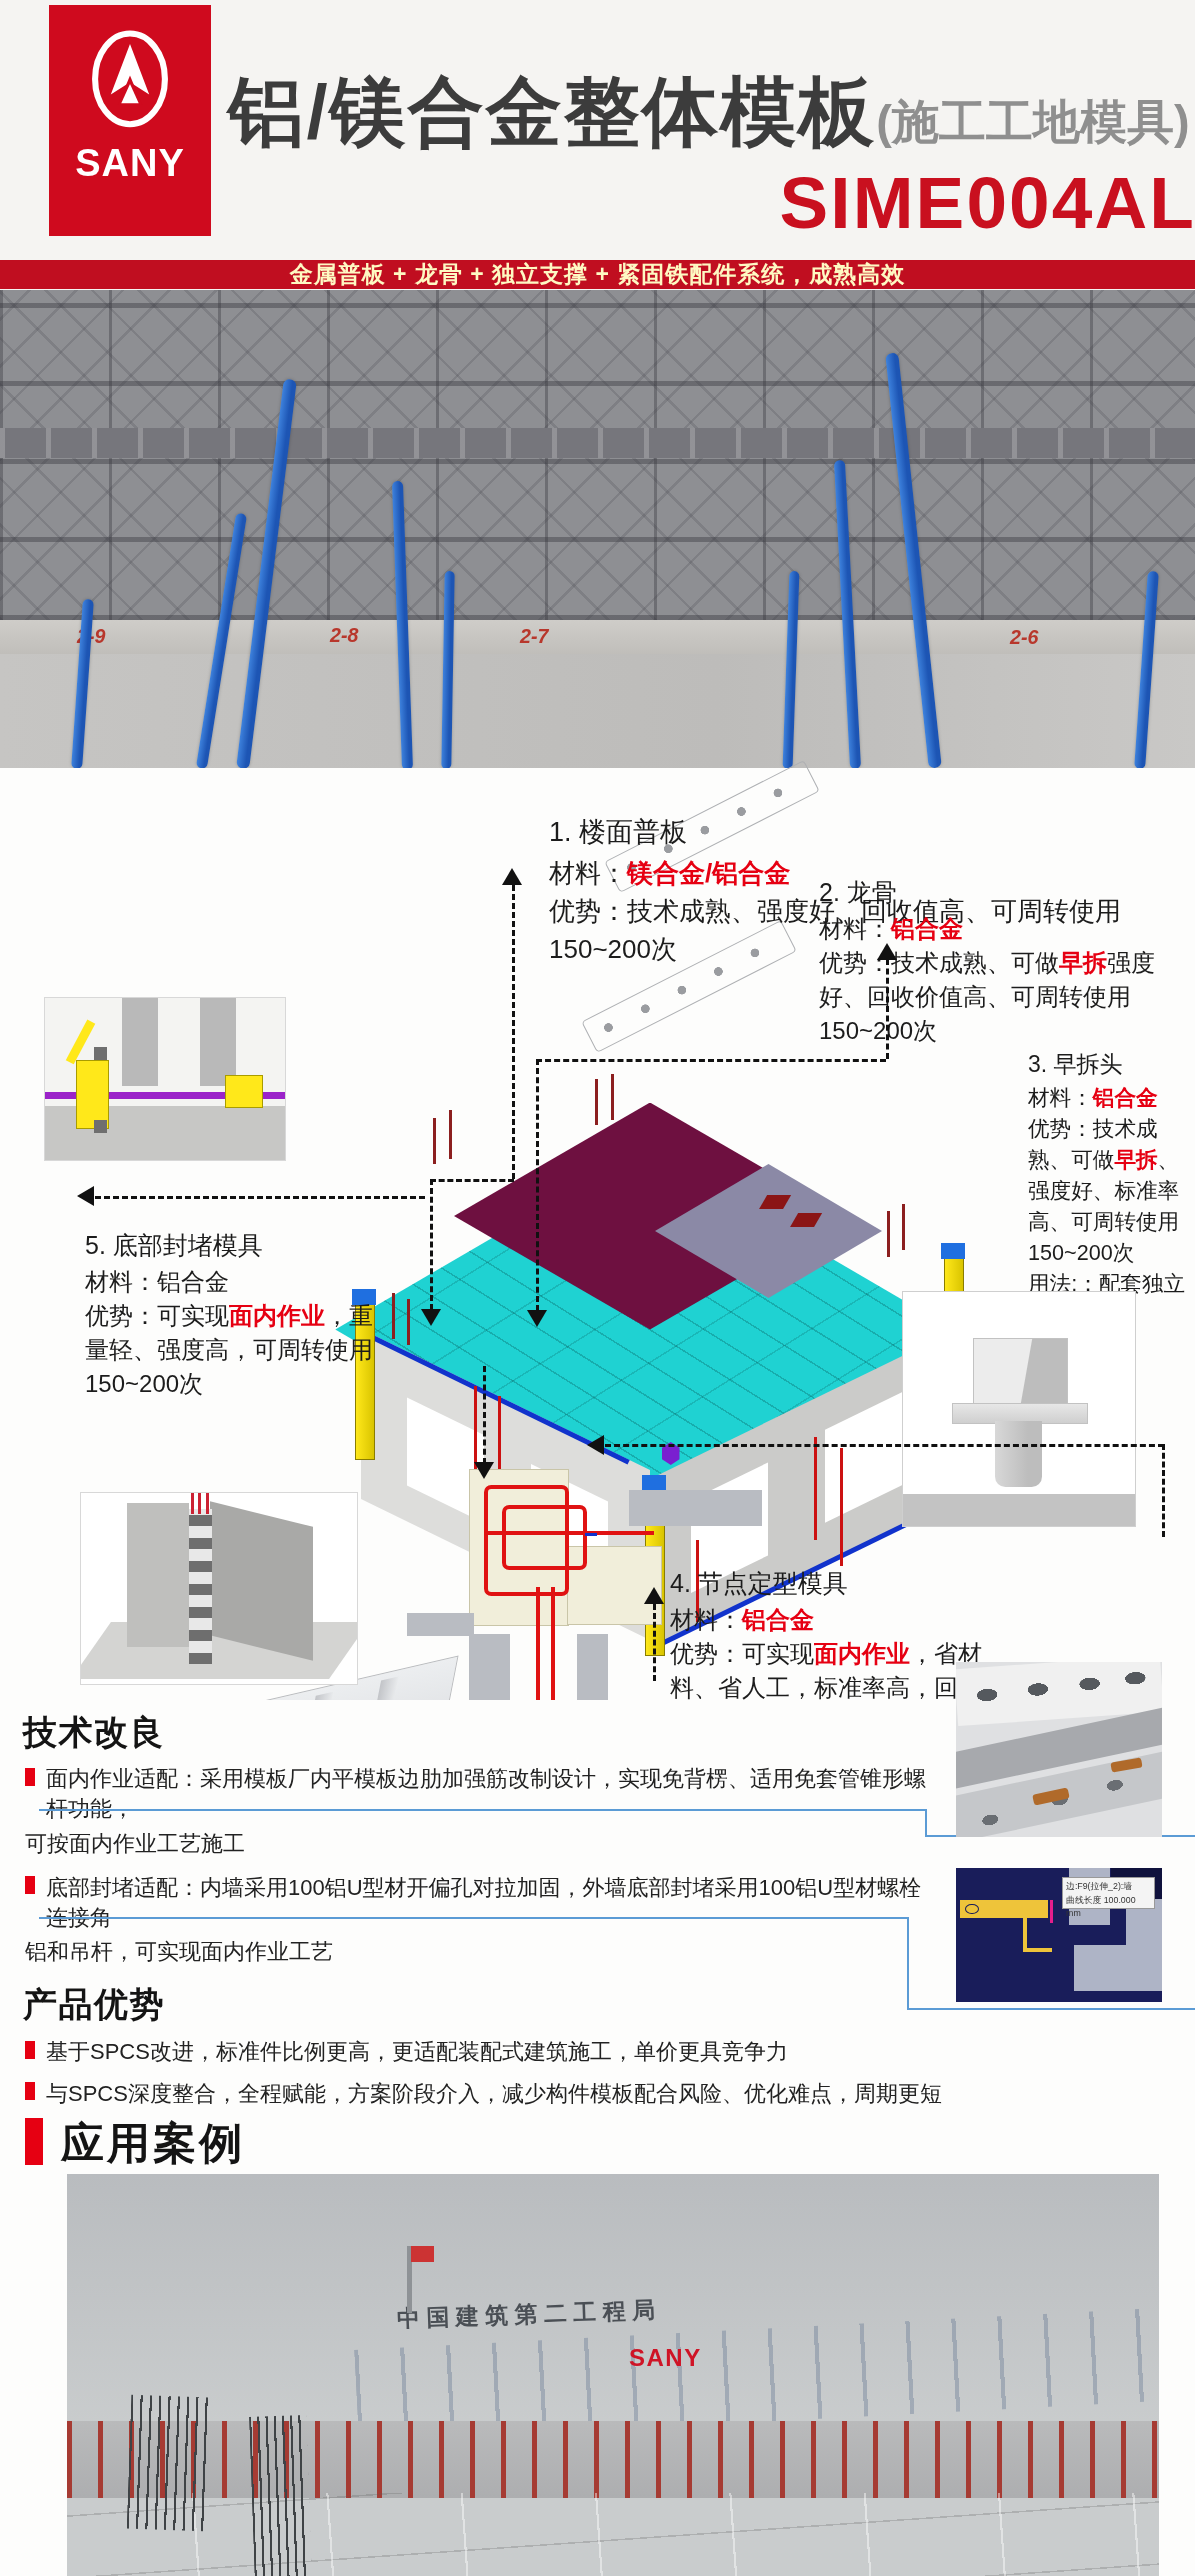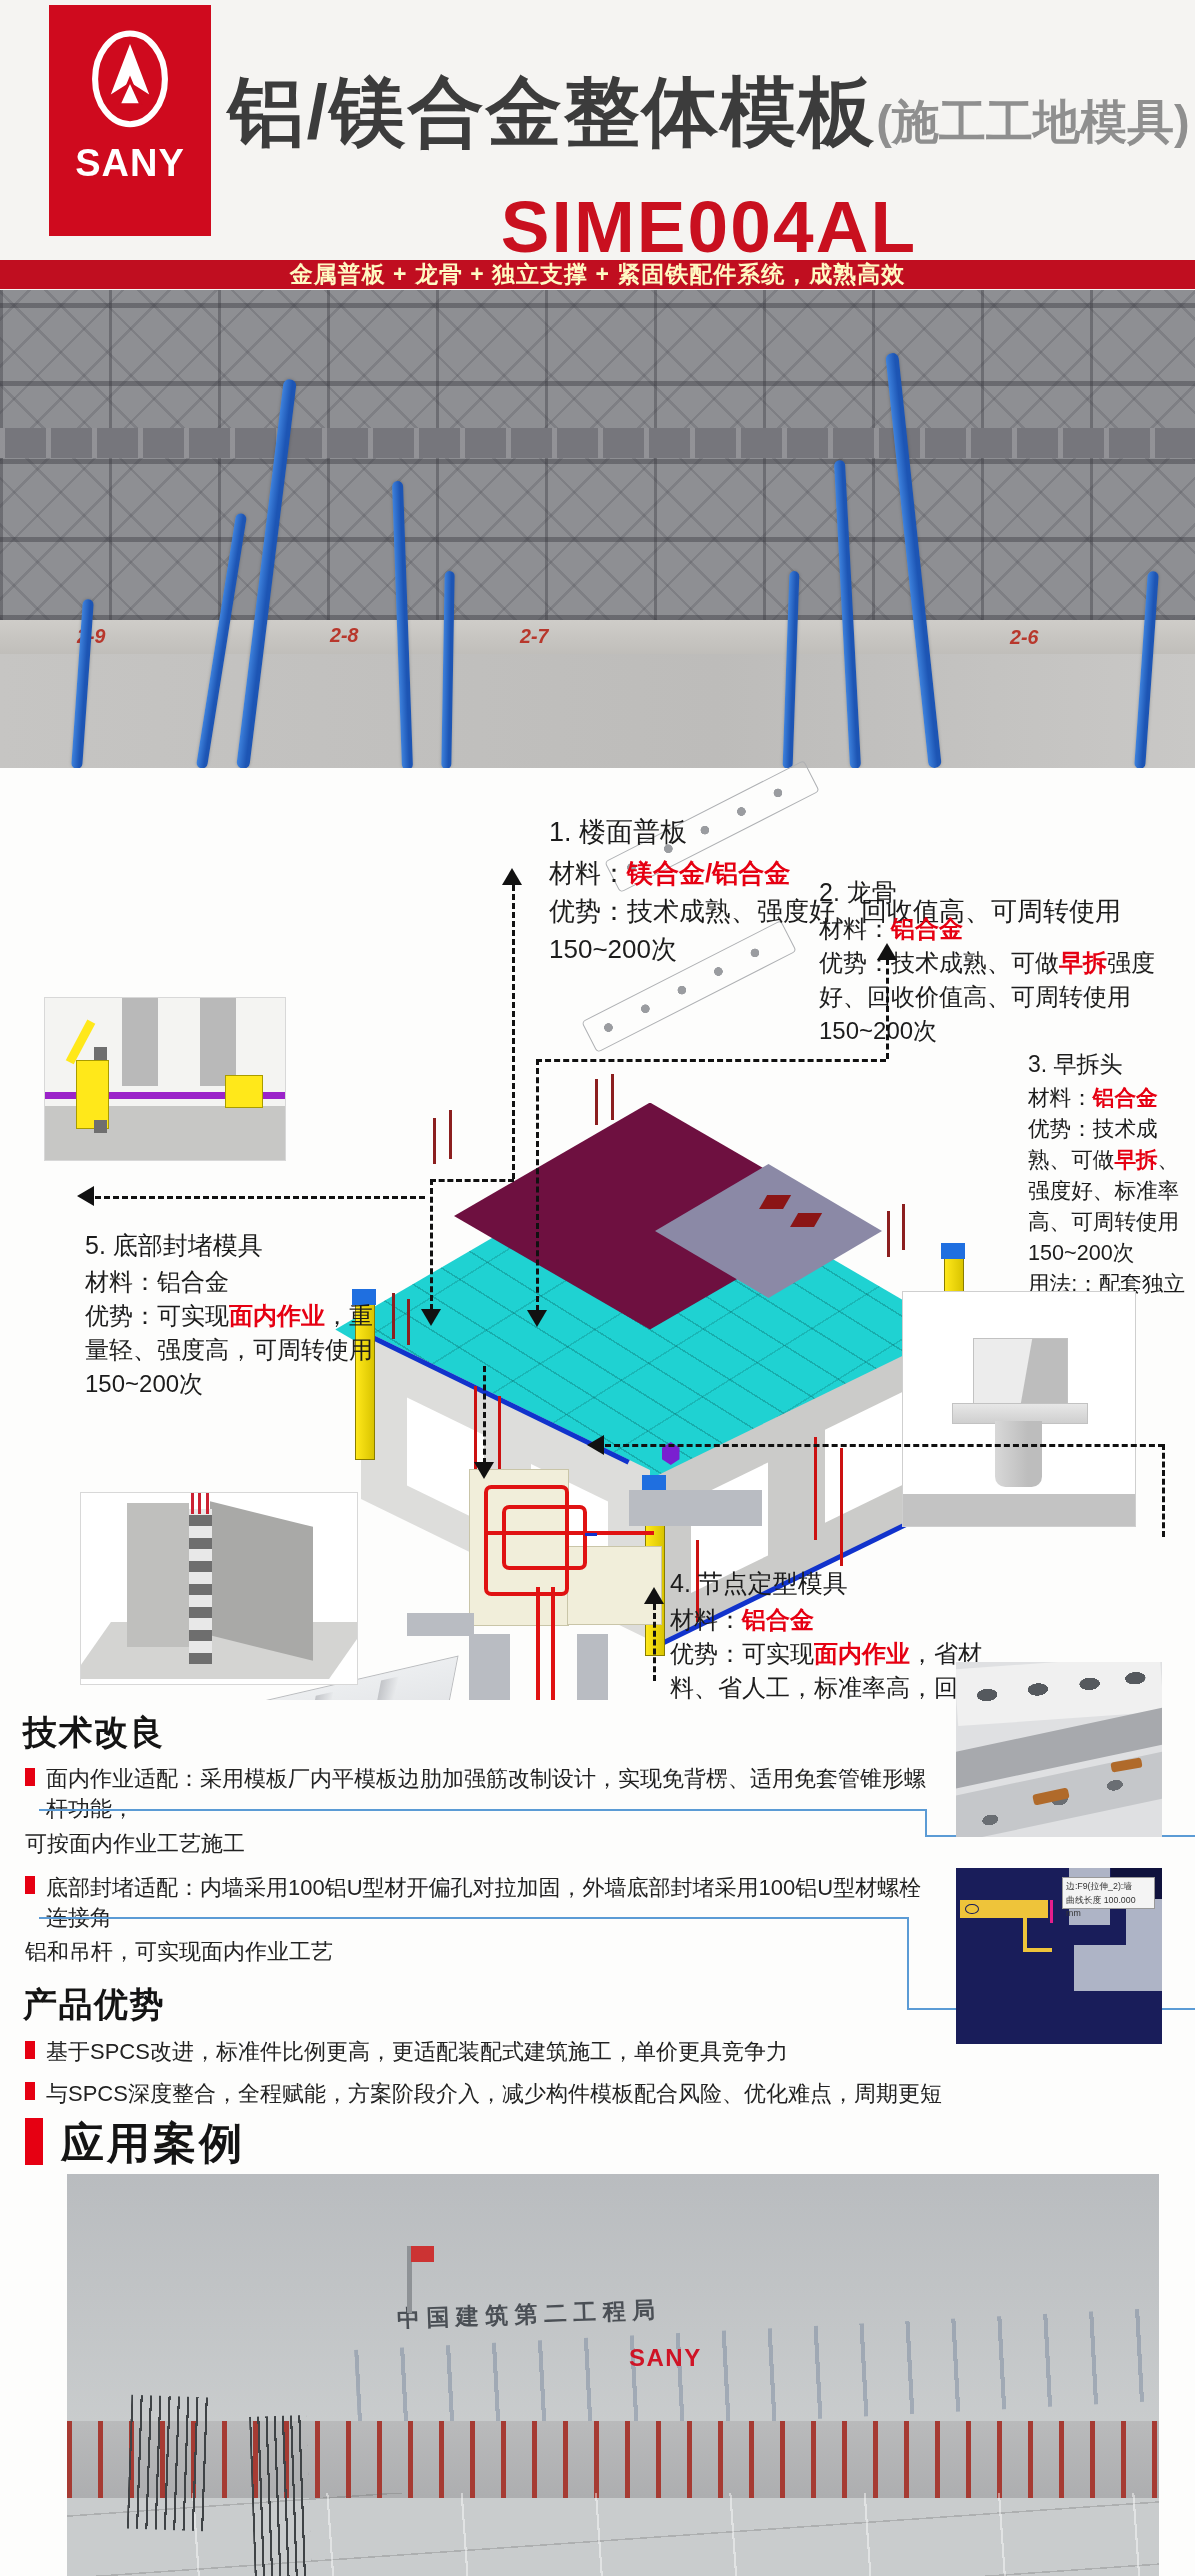--- a/index.html
+++ b/index.html
@@ -13,21 +13,21 @@
       linear-gradient(90deg, rgba(0,0,0,0.035) 0.5px, transparent 0.5px);
     background-size:29px 29px;
   }
   
   #logo-box{left:49px;top:5.2px;width:162px;height:231px;background:#cf0a1e;display:flex;flex-direction:column;align-items:center;justify-content:flex-start;}
   #logo-box svg{margin-top:25px;}
   #logo-text{color:#fff;font-weight:bold;font-size:38px;letter-spacing:1px;margin-top:9.3px;}
   #title-line{left:222px;top:62px;width:974px;text-align:center;white-space:nowrap;}
   #title-main{font-size:76px;font-weight:bold;color:#3c3c3c;letter-spacing:2.1px;}
   #title-sub{font-size:47px;font-weight:bold;color:#8f8f8f;}
-  #model-code{left:222px;top:161px;width:974px;text-align:center;font-size:73px;font-weight:bold;color:#c9101f;letter-spacing:2.1px;margin-top:24px;}
+  #model-code{left:222px;top:161px;width:974px;text-align:right;font-size:73px;font-weight:bold;color:#c9101f;letter-spacing:2.1px;}
   #red-banner{left:0;top:260px;width:1195px;height:29px;background:#c00e20;display:flex;align-items:center;justify-content:center;}
   #red-banner span{color:#fef9c3;font-weight:bold;font-size:23px;letter-spacing:1px;}
   
   #hero{left:0;top:290px;width:1195px;height:478px;overflow:hidden;background:#b9b9b9;}
   #hero .ceiling{position:absolute;left:0;top:0;width:100%;height:330px;background-color:#8e8f93;
     background-image:
       repeating-linear-gradient(90deg, rgba(55,55,62,.38) 0 3.1px, transparent 3.1px 109px),
       repeating-linear-gradient(0deg, rgba(55,55,62,.42) 0 4.6px, transparent 4.6px 78px),
       repeating-linear-gradient(45deg, rgba(70,70,78,.22) 0 2.6px, transparent 2.6px 33px),
       repeating-linear-gradient(-45deg, rgba(70,70,78,.22) 0 2.6px, transparent 2.6px 33px);}
@@ -310,21 +310,21 @@
   </div>
 
   <div class="abs photo" style="left:956px;top:1662px;width:206px;height:175px;background:#dfe0e2;">
     <div style="position:absolute;left:0;top:0;width:100%;height:57px;background:#f0f0f0;background-image:radial-gradient(ellipse 10.3px 6.2px at 31px 28px,#55595e 98%,transparent),radial-gradient(ellipse 10.3px 6.2px at 82px 26px,#55595e 98%,transparent),radial-gradient(ellipse 10.3px 6.2px at 134px 24px,#55595e 98%,transparent),radial-gradient(ellipse 10.3px 6.2px at 180px 21.6px,#55595e 98%,transparent);transform:rotate(-4deg);"></div>
     <div style="position:absolute;left:-10.3px;top:67px;width:237px;height:36px;background:#a7a9ad;transform:rotate(-12deg);"></div>
     <div style="position:absolute;left:-10.3px;top:111px;width:237px;height:46px;background:#c5c7ca;transform:rotate(-12deg);background-image:radial-gradient(ellipse 8.2px 5.2px at 41px 31px,#6a6e73 98%,transparent),radial-gradient(ellipse 8.2px 5.2px at 113px 26px,#6a6e73 98%,transparent),radial-gradient(ellipse 8.2px 5.2px at 170px 23px,#6a6e73 98%,transparent);"></div>
     <div style="position:absolute;left:77px;top:129px;width:36px;height:11.3px;background:#b06a2a;transform:rotate(-12deg);border-radius:3.1px;"></div>
     <div style="position:absolute;left:155px;top:98px;width:31px;height:10.3px;background:#b06a2a;transform:rotate(-10deg);border-radius:3.1px;"></div>
   </div>
 
-  <div class="abs photo" style="left:956px;top:1868px;width:206px;height:176px;background:#191d5a;">
+  <div class="abs photo" style="left:956px;top:1868px;width:206px;height:134px;background:#191d5a;">
     <div style="position:absolute;left:113px;top:0;width:41px;height:57px;background:#aeb4c6;"></div>
     <div style="position:absolute;left:155px;top:0;width:52px;height:31px;background:#10123d;"></div>
     <div style="position:absolute;left:170px;top:31px;width:36px;height:77px;background:#aeb4c6;"></div>
     <div style="position:absolute;left:118px;top:77px;width:88px;height:46px;background:#aeb4c6;"></div>
     <div style="position:absolute;left:4.1px;top:32px;width:88px;height:17.5px;background:#eec43a;"></div>
     <div style="position:absolute;left:9.3px;top:36px;width:11.3px;height:8.2px;border:1.5px solid #191d5a;border-radius:50%;"></div>
     <div style="position:absolute;left:67px;top:49px;width:25px;height:31px;border:4.1px solid #eec43a;border-top:none;border-right:none;"></div>
     <div style="position:absolute;left:94px;top:32px;width:3.1px;height:23px;background:#e61e8c;"></div>
     <div style="position:absolute;left:106px;top:9.3px;width:93px;height:32px;background:#f4f4f4;border:0.5px solid #999;font-size:8.8px;color:#333;padding:2.1px 3.1px;box-sizing:border-box;line-height:13.4px;">
       <span>边:F9(拉伸_2):墙</span><br>

